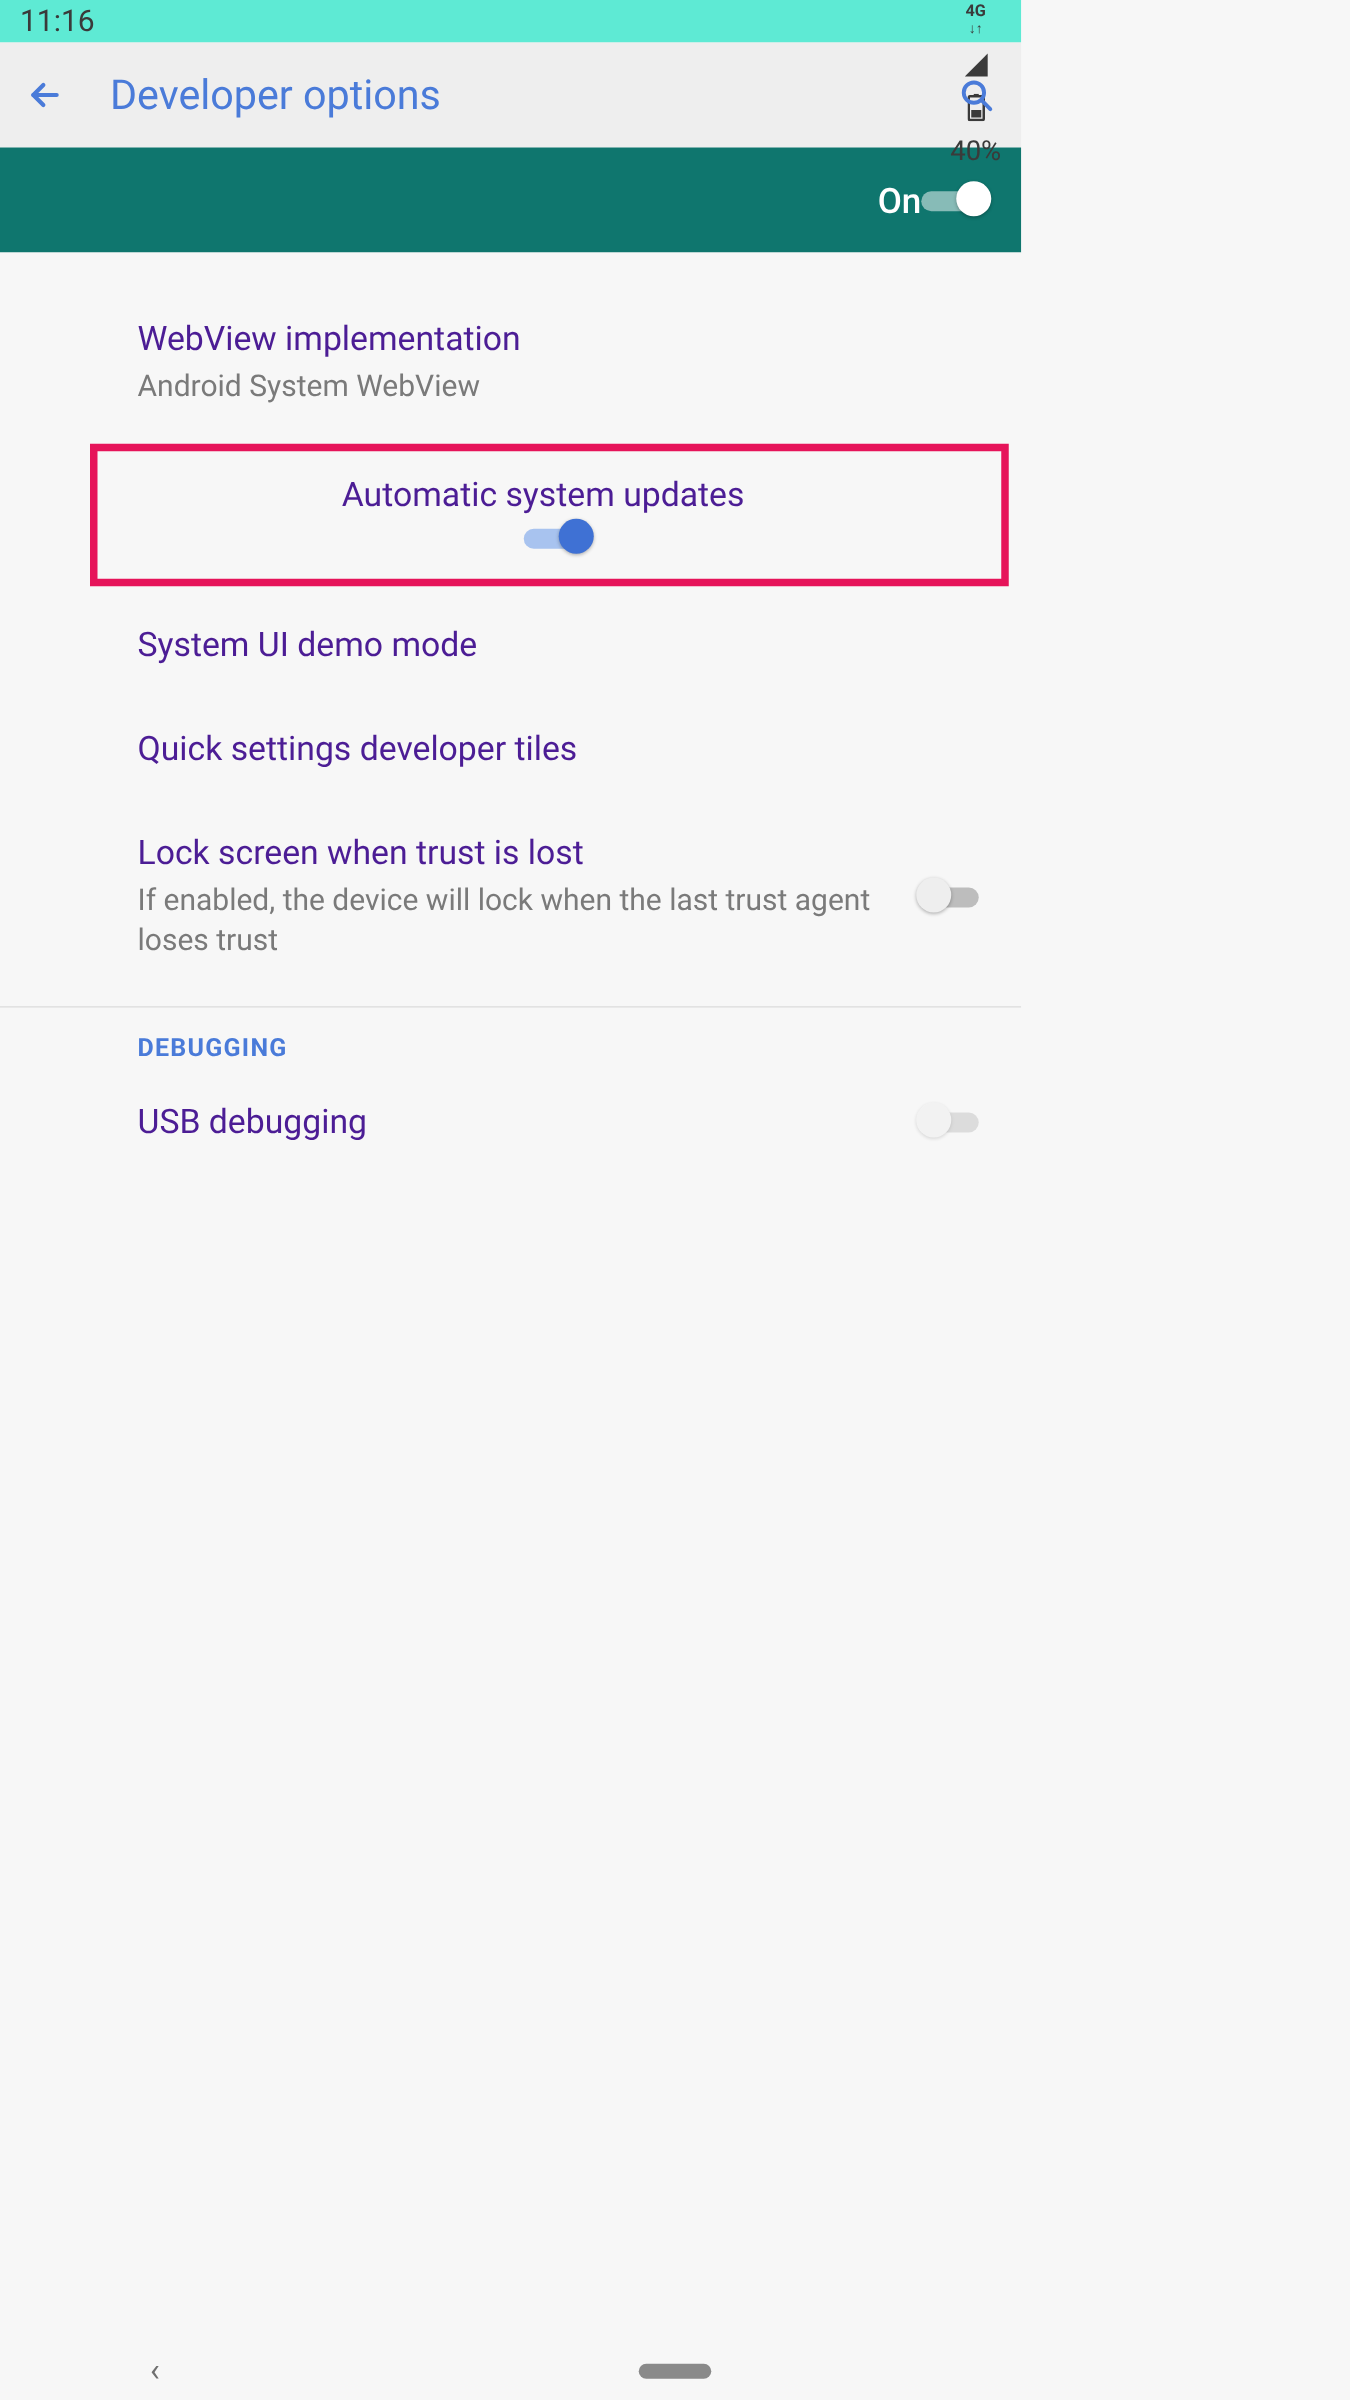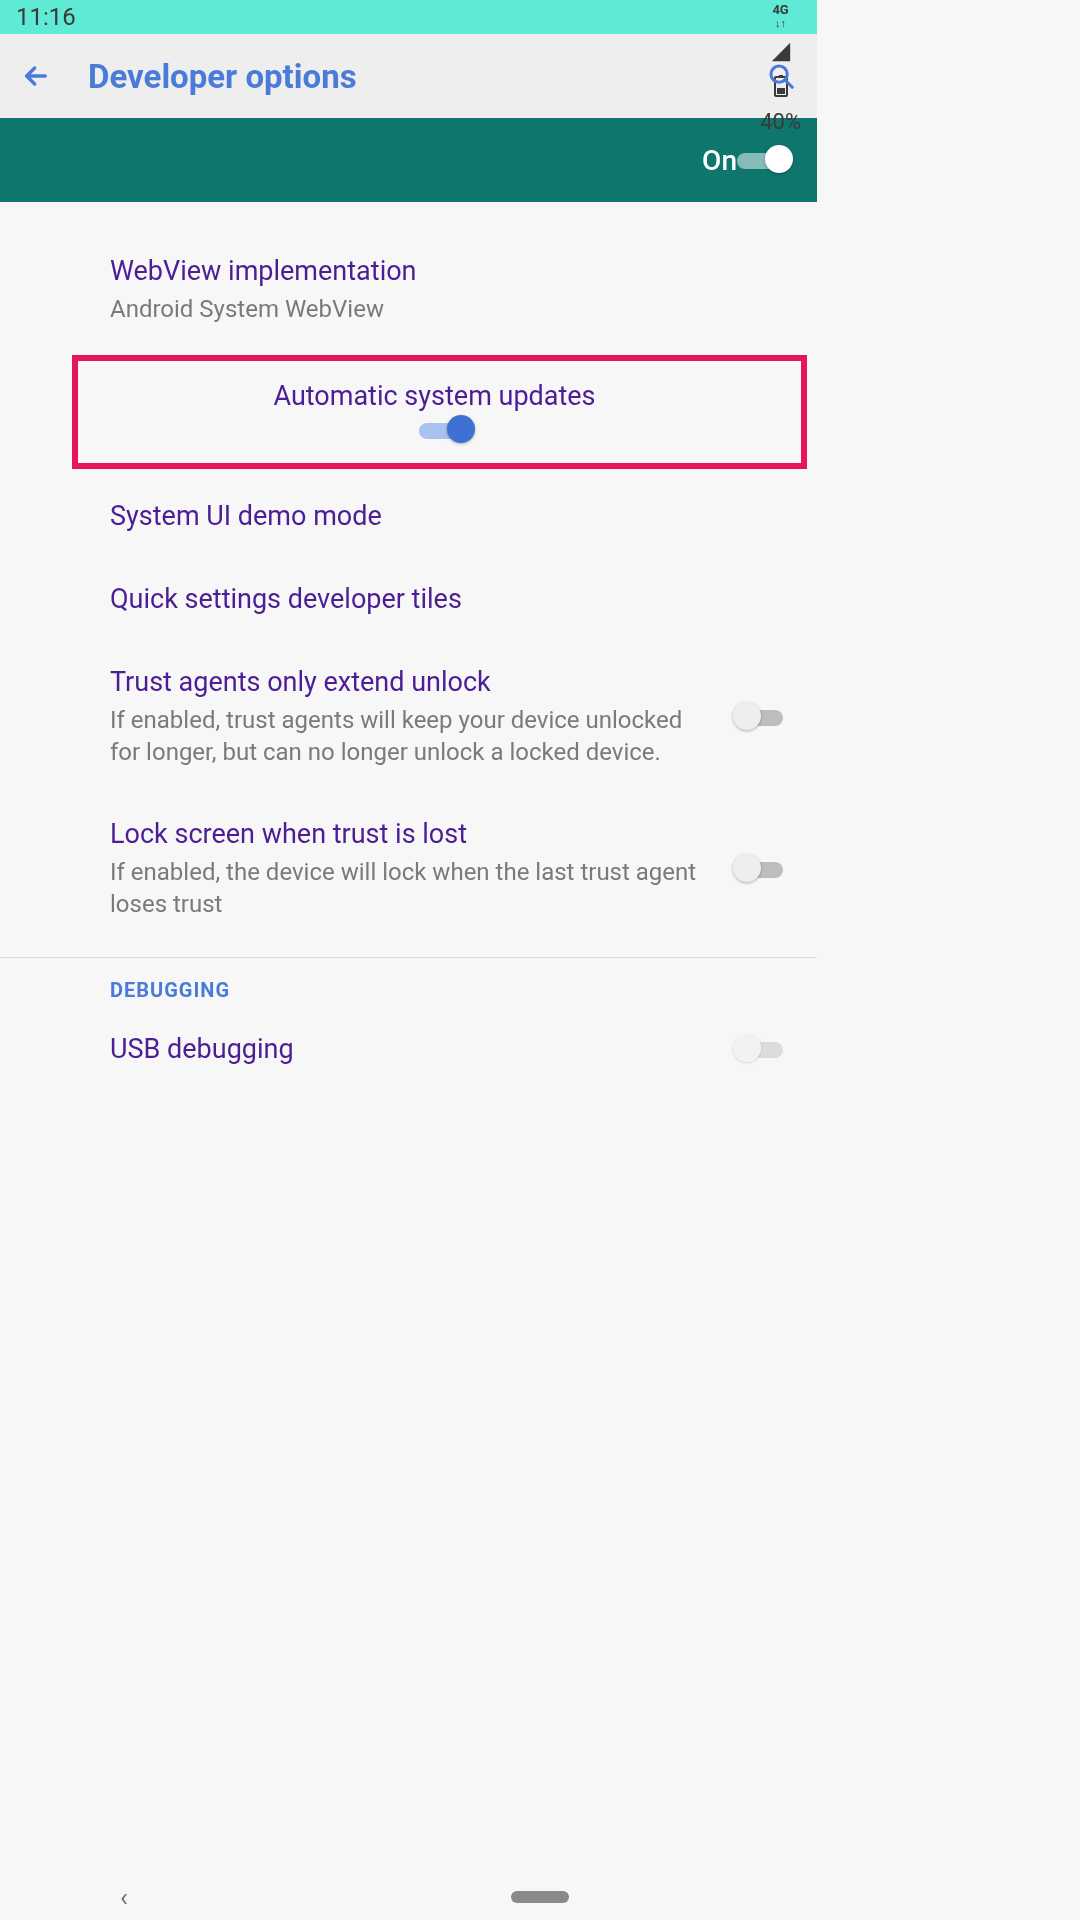--- a/index.html
+++ b/index.html
@@ -2,21 +2,21 @@
 <html><head>
 <meta charset="utf-8">
 <style>
   * { box-sizing: border-box; margin: 0; padding: 0; }
   html, body { width: 817px; height: 1452px; font-family: Roboto, -apple-system, "Helvetica Neue", Arial, sans-serif; background: #f7f7f7; overflow: hidden; }
   .status-bar { height: 34px; background: #5eead4; display: flex; align-items: center; justify-content: space-between; padding: 0 16px; font-size: 24px; color: #3a3a3a; }
   .status-right { display: flex; align-items: center; gap: 12px; font-size: 20px; flex-direction: column; }
   .status-right .pct { font-size: 22px; }
   .app-bar { height: 84px; background: #eeeeee; display: flex; align-items: center; padding: 0 8px; }
   .app-bar .back { width: 56px; height: 56px; display:flex; align-items:center; justify-content:center; }
-  .app-bar .title { flex: 1; font-size: 33px; font-weight: 700; color: #4a7bd9; margin-left: 24px; }
+  .app-bar .title { flex: 1; font-size: 33px; font-weight: 400; color: #4a7bd9; margin-left: 24px; }
   .app-bar .search { width: 56px; height:56px; display:flex; align-items:center; justify-content:center; }
   .master-toggle { height: 84px; background: #0f766e; display:flex; align-items:center; padding: 0 28px 0 110px; justify-content: flex-end; }
   .master-toggle .label { color: #fff; font-size: 28px; font-weight: 500; }
   .switch { width: 52px; height: 30px; position: relative; }
   .switch .track { position:absolute; top: 8px; left:0; width:46px; height:16px; border-radius:10px; }
   .switch .thumb { position:absolute; top:0; width:28px; height:28px; border-radius:50%; box-shadow: 0 1px 3px rgba(0,0,0,.3); }
   .switch.white-on .track { background: rgba(255,255,255,.5); }
   .switch.white-on .thumb { background:#fff; right:-4px; }
   .switch.blue-on .track { background: #a8c3ef; }
   .switch.blue-on .thumb { background:#3f71d4; right:-4px; }
@@ -128,30 +128,20 @@
       <div class="title">System UI demo mode</div>
     </div>
   </div>
 
   <div class="setting">
     <div class="texts">
       <div class="title">Quick settings developer tiles</div>
     </div>
   </div>
 
-  <div class="setting">
-    <div class="texts">
-      <div class="title">Trust agents only extend unlock</div>
-      <div class="sub">If enabled, trust agents will keep your device unlocked for longer, but can no longer unlock a locked device.</div>
-    </div>
-    <div class="switch off">
-      <div class="track"></div>
-        <div class="thumb"></div>
-    </div>
-  </div>
 
   <div class="setting">
     <div class="texts">
       <div class="title">Lock screen when trust is lost</div>
       <div class="sub">If enabled, the device will lock when the last trust agent loses trust</div>
     </div>
     <div class="switch off">
       <div class="track"></div>
         <div class="thumb"></div>
     </div>

